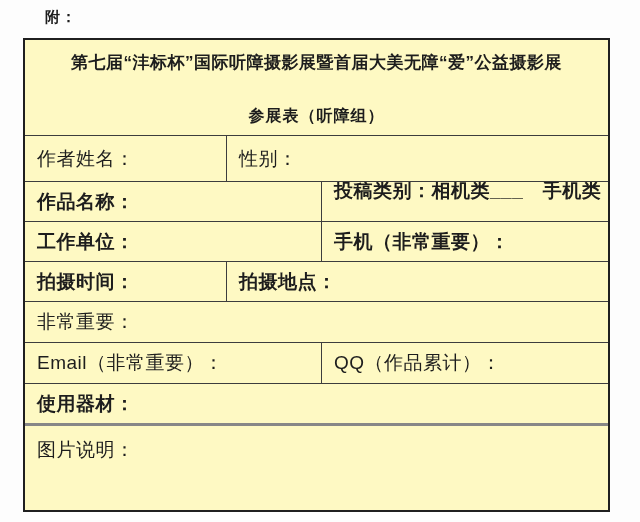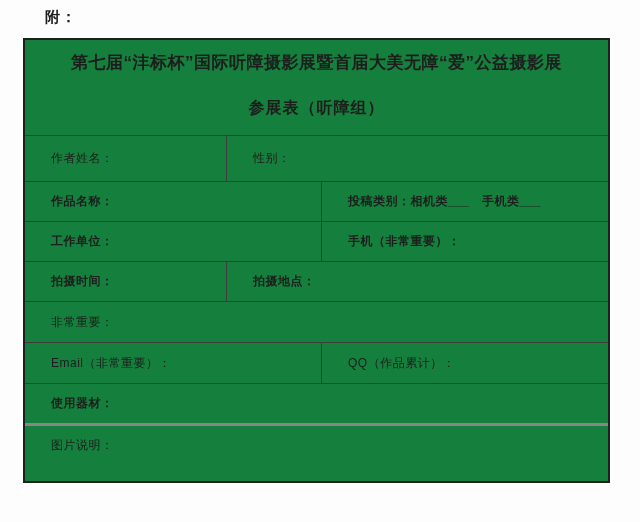--- a/index.html
+++ b/index.html
@@ -18,56 +18,56 @@
     font-size: 15px;
     font-weight: 600;
     letter-spacing: 1px;
   }
   .form-table {
     position: absolute;
     left: 23px;
     top: 38px;
     width: 587px;
     border: 2px solid #1f1f1f;
-    background: #15803d;
+    background: #fef9c3;
   }
   .trow { display: flex; border-top: 1px solid #3d3d3d; }
   .trow.thick-top { border-top: 3px solid #878787; }
   .header-cell {
     display: block;
     width: 100%;
     height: 95px;
     padding-top: 12px;
     text-align: center;
   }
   .form-title {
     font-size: 17px;
     font-weight: bold;
     line-height: 22px;
     letter-spacing: 0.5px;
   }
   .form-subtitle {
-    margin-top: 24px;
+    margin-top: 32px;
     font-size: 16px;
     font-weight: bold;
     letter-spacing: 1px;
   }
   .cell {
     display: flex;
     align-items: center;
-    padding-left: 26px;
-    font-size: 12px;
+    padding-left: 12px;
+    font-size: 19px;
     letter-spacing: 0.5px;
     overflow: hidden;
   }
   .cell + .cell { border-left: 1px solid #3d3d3d; }
   .h46 { height: 45px; }
   .h40 { height: 39px; font-weight: bold; }
   .h41 { height: 40px; }
-  .h70 { height: 55px; }
+  .h70 { height: 84px; }
   .c-a  { width: 201px; }
   .c-b  { width: 95px; }
   .c-ab { width: 296px; }
   .c-rest { flex: 1; }
   .cell.top-align { align-items: flex-start; padding-top: 11px; }
 </style>
 </head>
 <body>
 
 <div class="attachment-label">附：</div>

